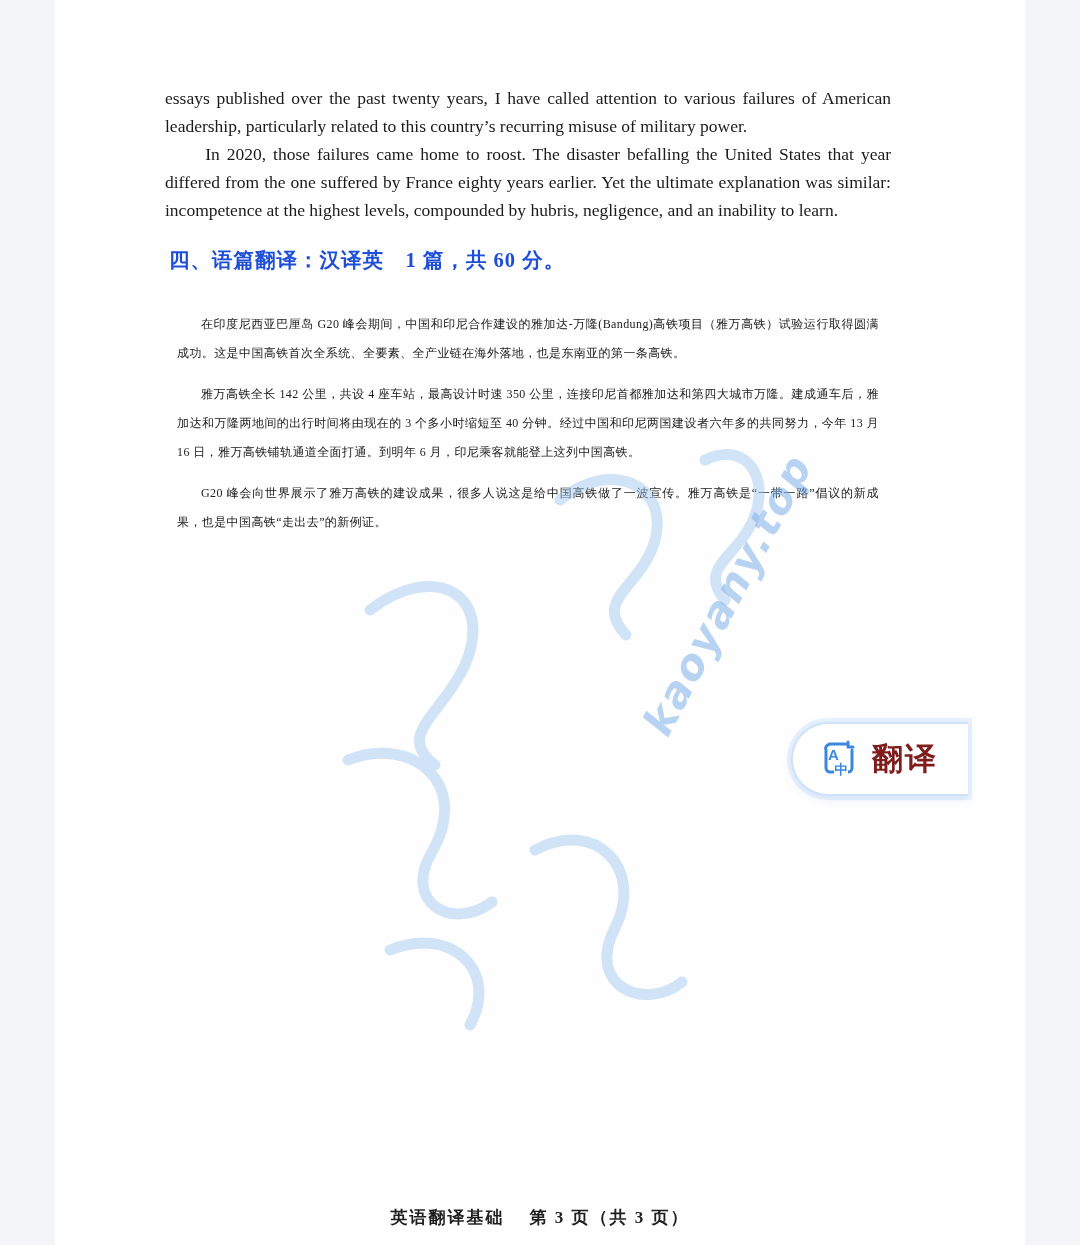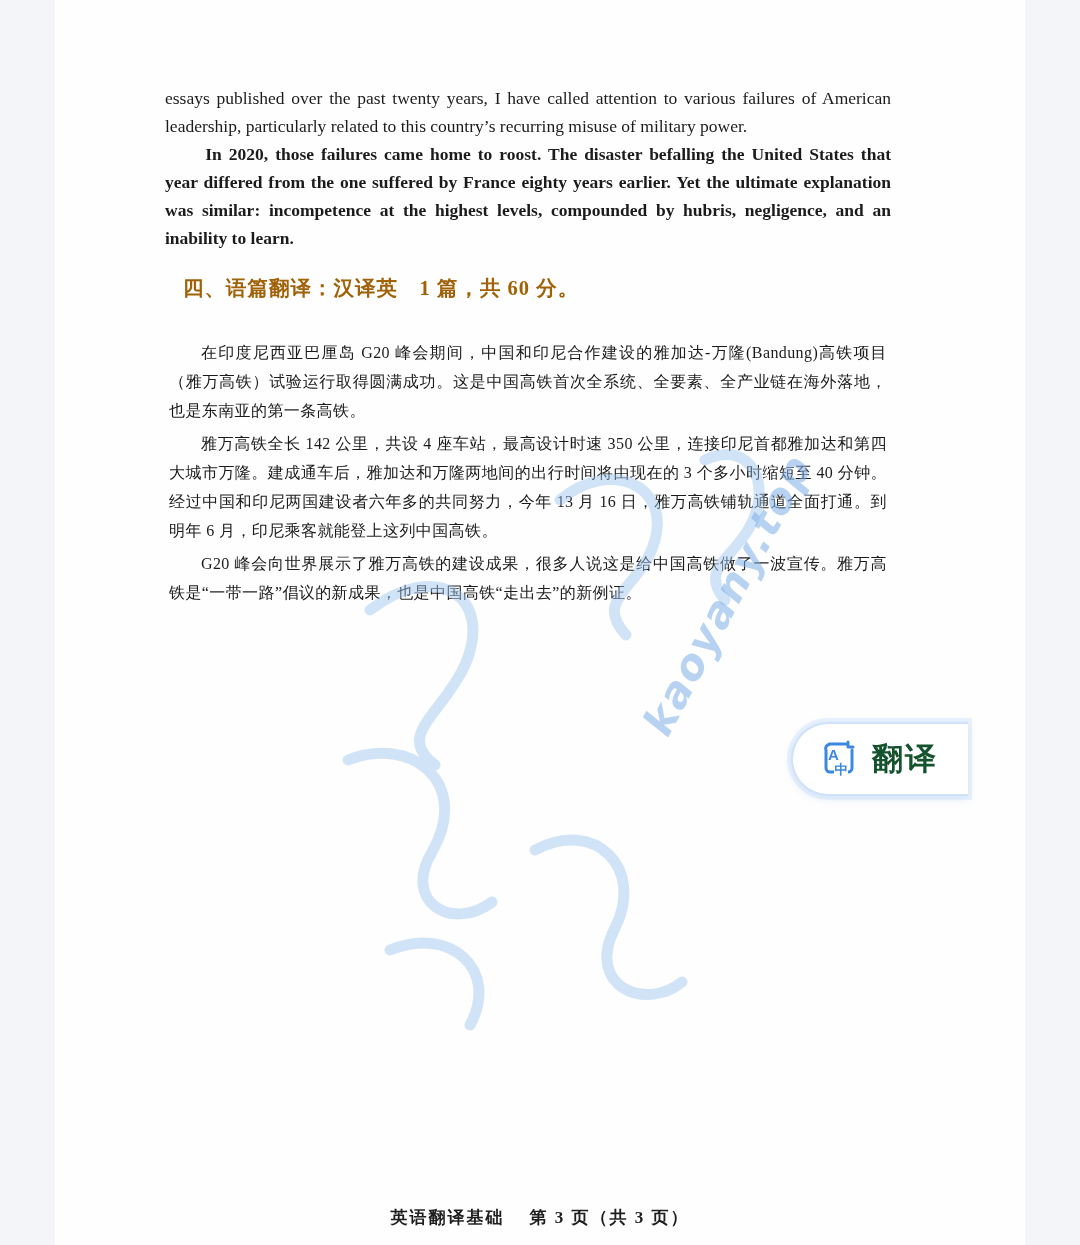--- a/index.html
+++ b/index.html
@@ -24,33 +24,33 @@
     color: #1b1b1b;
   }
 
   .english p {
     margin: 0;
     font-size: 17.5px;
     line-height: 28px;
     text-align: justify;
     text-indent: 0;
   }
-  .english p + p { text-indent: 2.3em; font-weight: bold; }
+  .english p + p { text-indent: 2.3em; }
 
   .section-heading {
-    margin: 22px 0 36px 18px;
+    margin: 22px 0 36px 4px;
     font-size: 20.5px;
     font-weight: 700;
-    color: #a16207;
+    color: #1d4ed8;
     letter-spacing: 1px;
   }
 
   .chinese p {
-    margin: 4px;
-    font-size: 16px;
+    margin: 12px;
+    font-size: 12px;
     line-height: 29px;
     text-align: justify;
     text-indent: 2em;
     letter-spacing: 0.4px;
   }
 
   .footer {
     position: absolute;
     bottom: 16px; left: 0;
     width: 100%;
@@ -94,21 +94,21 @@
     border: 2px solid #cfe2fa;
     border-right: none;
     border-radius: 38px 0 0 38px;
     box-shadow: 0 0 0 4px rgba(196, 220, 248, 0.35), 0 2px 8px rgba(110, 155, 220, 0.25);
     cursor: pointer;
     font-family: "Liberation Sans", "DejaVu Sans", sans-serif;
   }
   .translate-btn .label {
     font-size: 31px;
     font-weight: 700;
-    color: #14532d;
+    color: #7f1d1d;
     letter-spacing: 2px;
   }
 </style>
 </head>
 <body>
 
 <div class="viewer">
 
   <div class="page">
     <div class="content">

